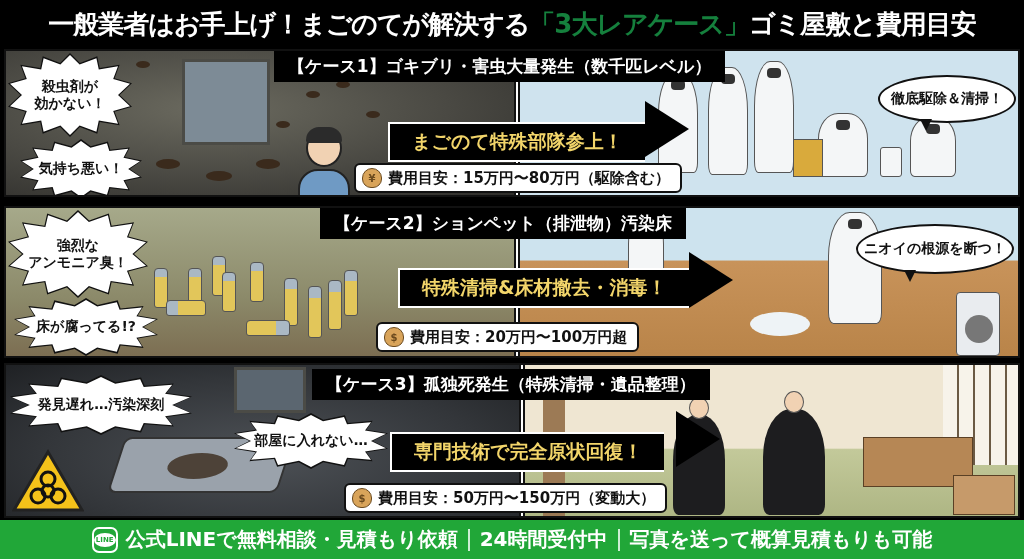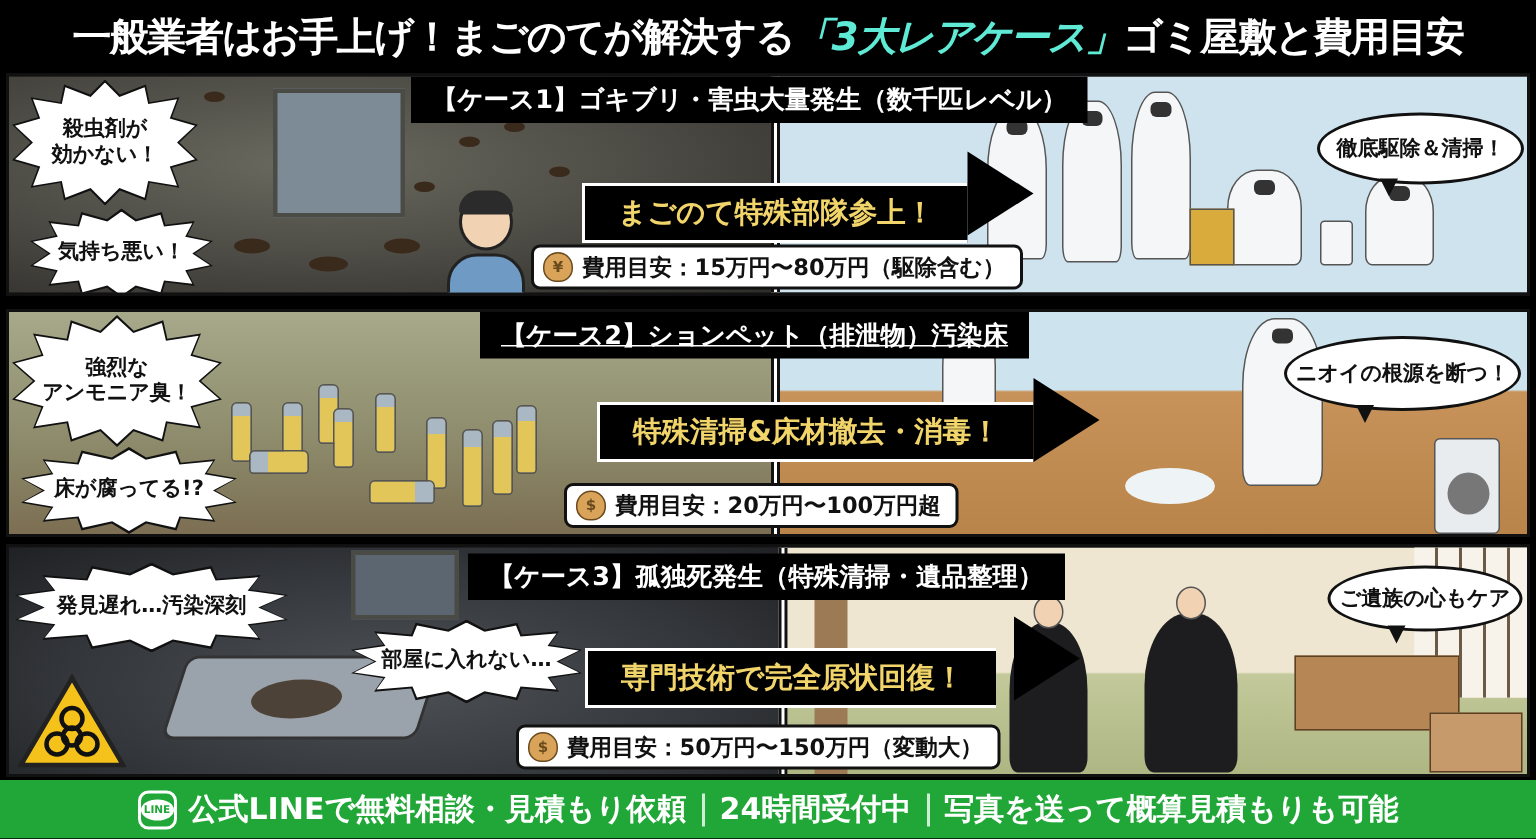--- a/index.html
+++ b/index.html
@@ -4,21 +4,21 @@
   <style>
     * { box-sizing: border-box; margin: 0; padding: 0; }
     html, body { width: 1024px; height: 559px; overflow: hidden; background: #000; }
     body { font-family: "DejaVu Sans", "Liberation Sans", sans-serif; position: relative; }
 
     .title-bar {
       position: absolute; left: 0; top: 0; width: 1024px; height: 48px;
       background: #000; display: flex; align-items: center; justify-content: center;
       color: #fff; font-weight: bold; font-size: 26px; letter-spacing: -1px;
     }
-    .title-bar .hl { color: #5eead4; font-style: italic; }
+    .title-bar .hl { color: #15803d; }
 
     .panel {
       position: absolute; left: 4px; width: 1016px; overflow: hidden;
       border: 2px solid #111; background: #222;
     }
     .panel .left, .panel .right { position: absolute; top: 0; bottom: 0; }
     .panel .left { left: 0; }
     .panel .right { right: 0; }
     .panel .divider {
       position: absolute; top: 0; bottom: 0; width: 6px; background: #fff;
@@ -224,21 +224,21 @@
   <div class="right">
     <div class="suit" style="left:110px;top:0;width:36px;height:90px;"></div>
     <div class="suit" style="left:310px;top:4px;width:54px;height:112px;"></div>
     <div style="position:absolute;left:232px;top:104px;width:60px;height:24px;background:#eef3f6;border-radius:50%;"></div>
     <div style="position:absolute;left:438px;top:84px;width:44px;height:64px;background:#e9ecef;border:1.5px solid #555;border-radius:4px;">
       <div style="position:absolute;left:8px;top:22px;width:28px;height:28px;border-radius:50%;background:#777;"></div>
     </div>
     <div class="speech" style="left:338px;top:16px;width:158px;height:50px;">ニオイの根源を断つ！</div>
   </div>
   <div class="divider"></div>
-  <div class="case-label" style="left:314px;top:0;text-decoration:underline;">【ケース2】ションペット（排泄物）汚染床</div>
+  <div class="case-label" style="left:314px;top:0;">【ケース2】ションペット（排泄物）汚染床</div>
   <div class="arrow" style="left:392px;top:44px;align-items:flex-end;">
     <div class="body">特殊清掃&amp;床材撤去・消毒！</div>
     <div class="head"></div>
   </div>
   <div class="cost" style="left:370px;top:114px;">
     <span class="bag">$</span>
     <span>費用目安：20万円〜100万円超</span>
   </div>
 </div>
 
@@ -264,21 +264,20 @@
       <div class="burst">部屋に入れない…</div>
     </div>
   </div>
   <div class="right">
     <div style="position:absolute;left:20px;top:6px;width:22px;height:149px;background:#9c7a55;"></div>
     <div style="position:absolute;left:420px;top:0;width:75px;height:100px;background:repeating-linear-gradient(90deg,#f7f3ea 0 14px,#6b5a44 14px 16px),#f7f3ea;"></div>
     <div class="person" style="left:150px;top:50px;width:52px;height:100px;"></div>
     <div class="person" style="left:240px;top:44px;width:62px;height:106px;"></div>
     <div style="position:absolute;left:340px;top:72px;width:110px;height:50px;background:#b68755;border:1.5px solid #5a4025;"></div>
     <div style="position:absolute;left:430px;top:110px;width:62px;height:40px;background:#c69a6a;border:1.5px solid #5a4025;"></div>
-    <div class="speech" style="left:362px;top:12px;width:130px;height:44px;">ご遺族の心もケア</div>
   </div>
   <div class="divider"></div>
   <div class="case-label" style="left:306px;top:4px;">【ケース3】孤独死発生（特殊清掃・遺品整理）</div>
   <div class="arrow" style="left:384px;top:46px;gap:12px;">
     <div class="body">専門技術で完全原状回復！</div>
     <div class="head"></div>
   </div>
   <div class="cost" style="left:338px;top:118px;">
     <span class="bag">$</span>
     <span>費用目安：50万円〜150万円（変動大）</span>

